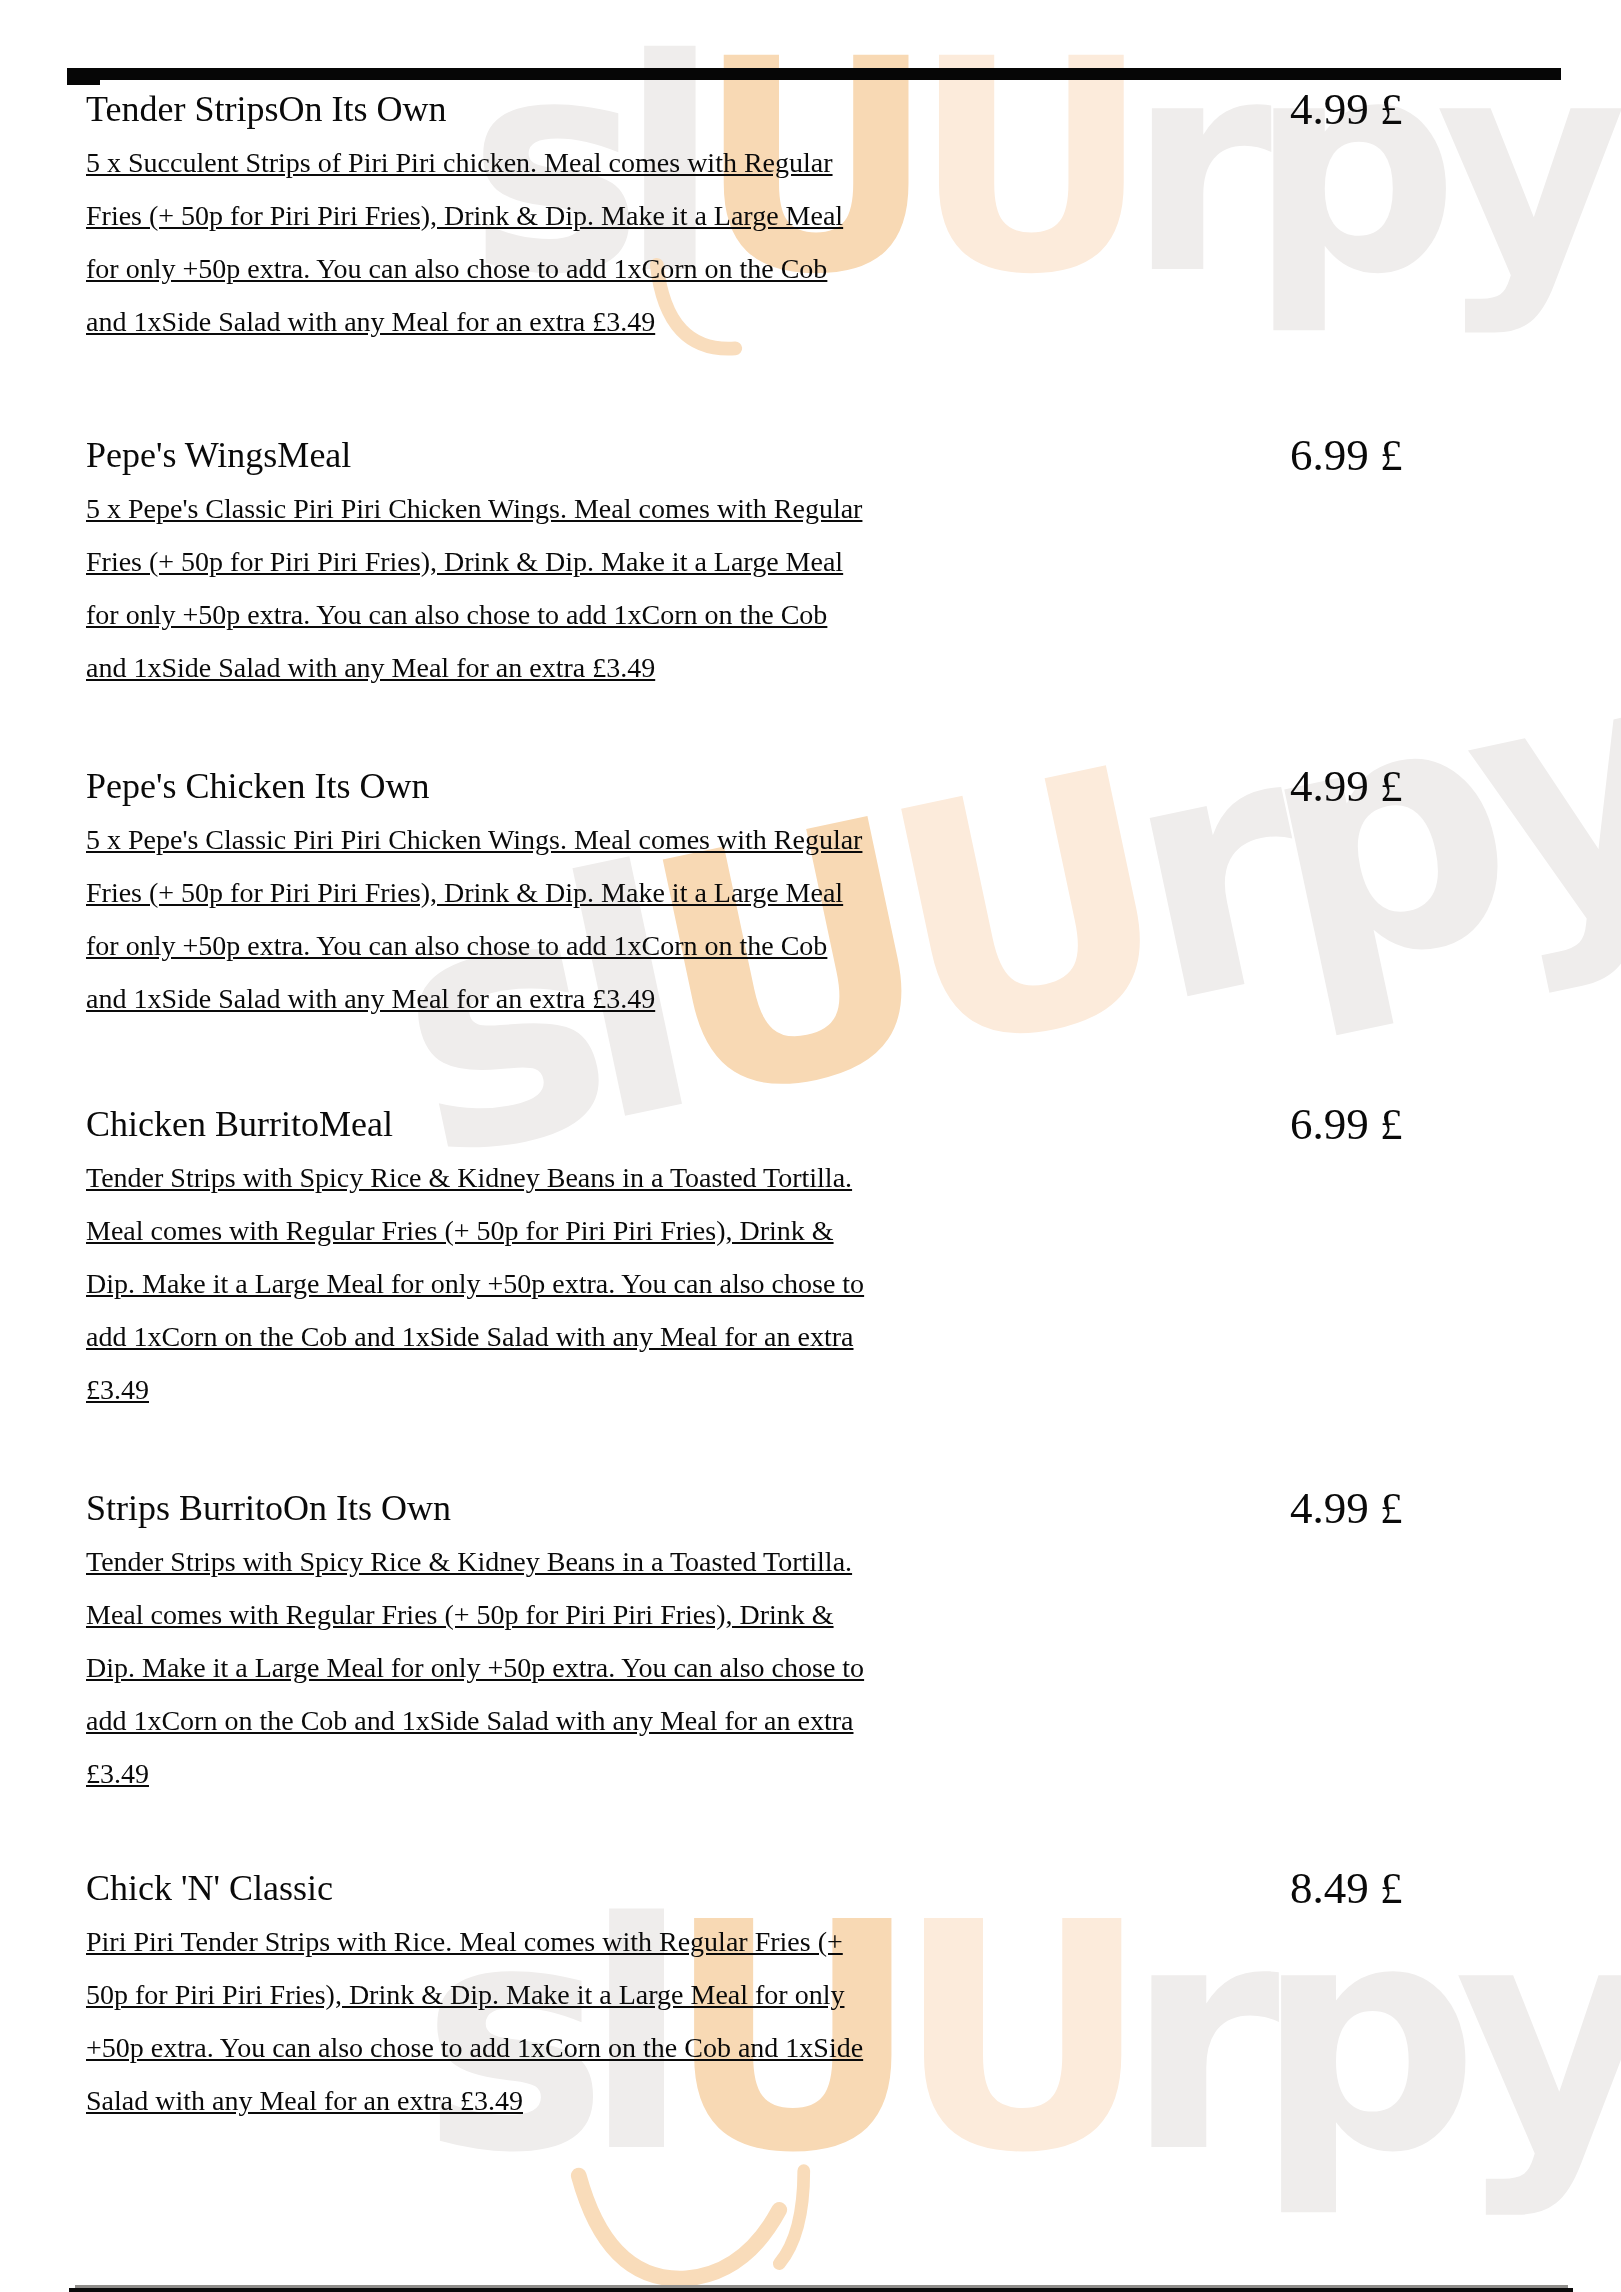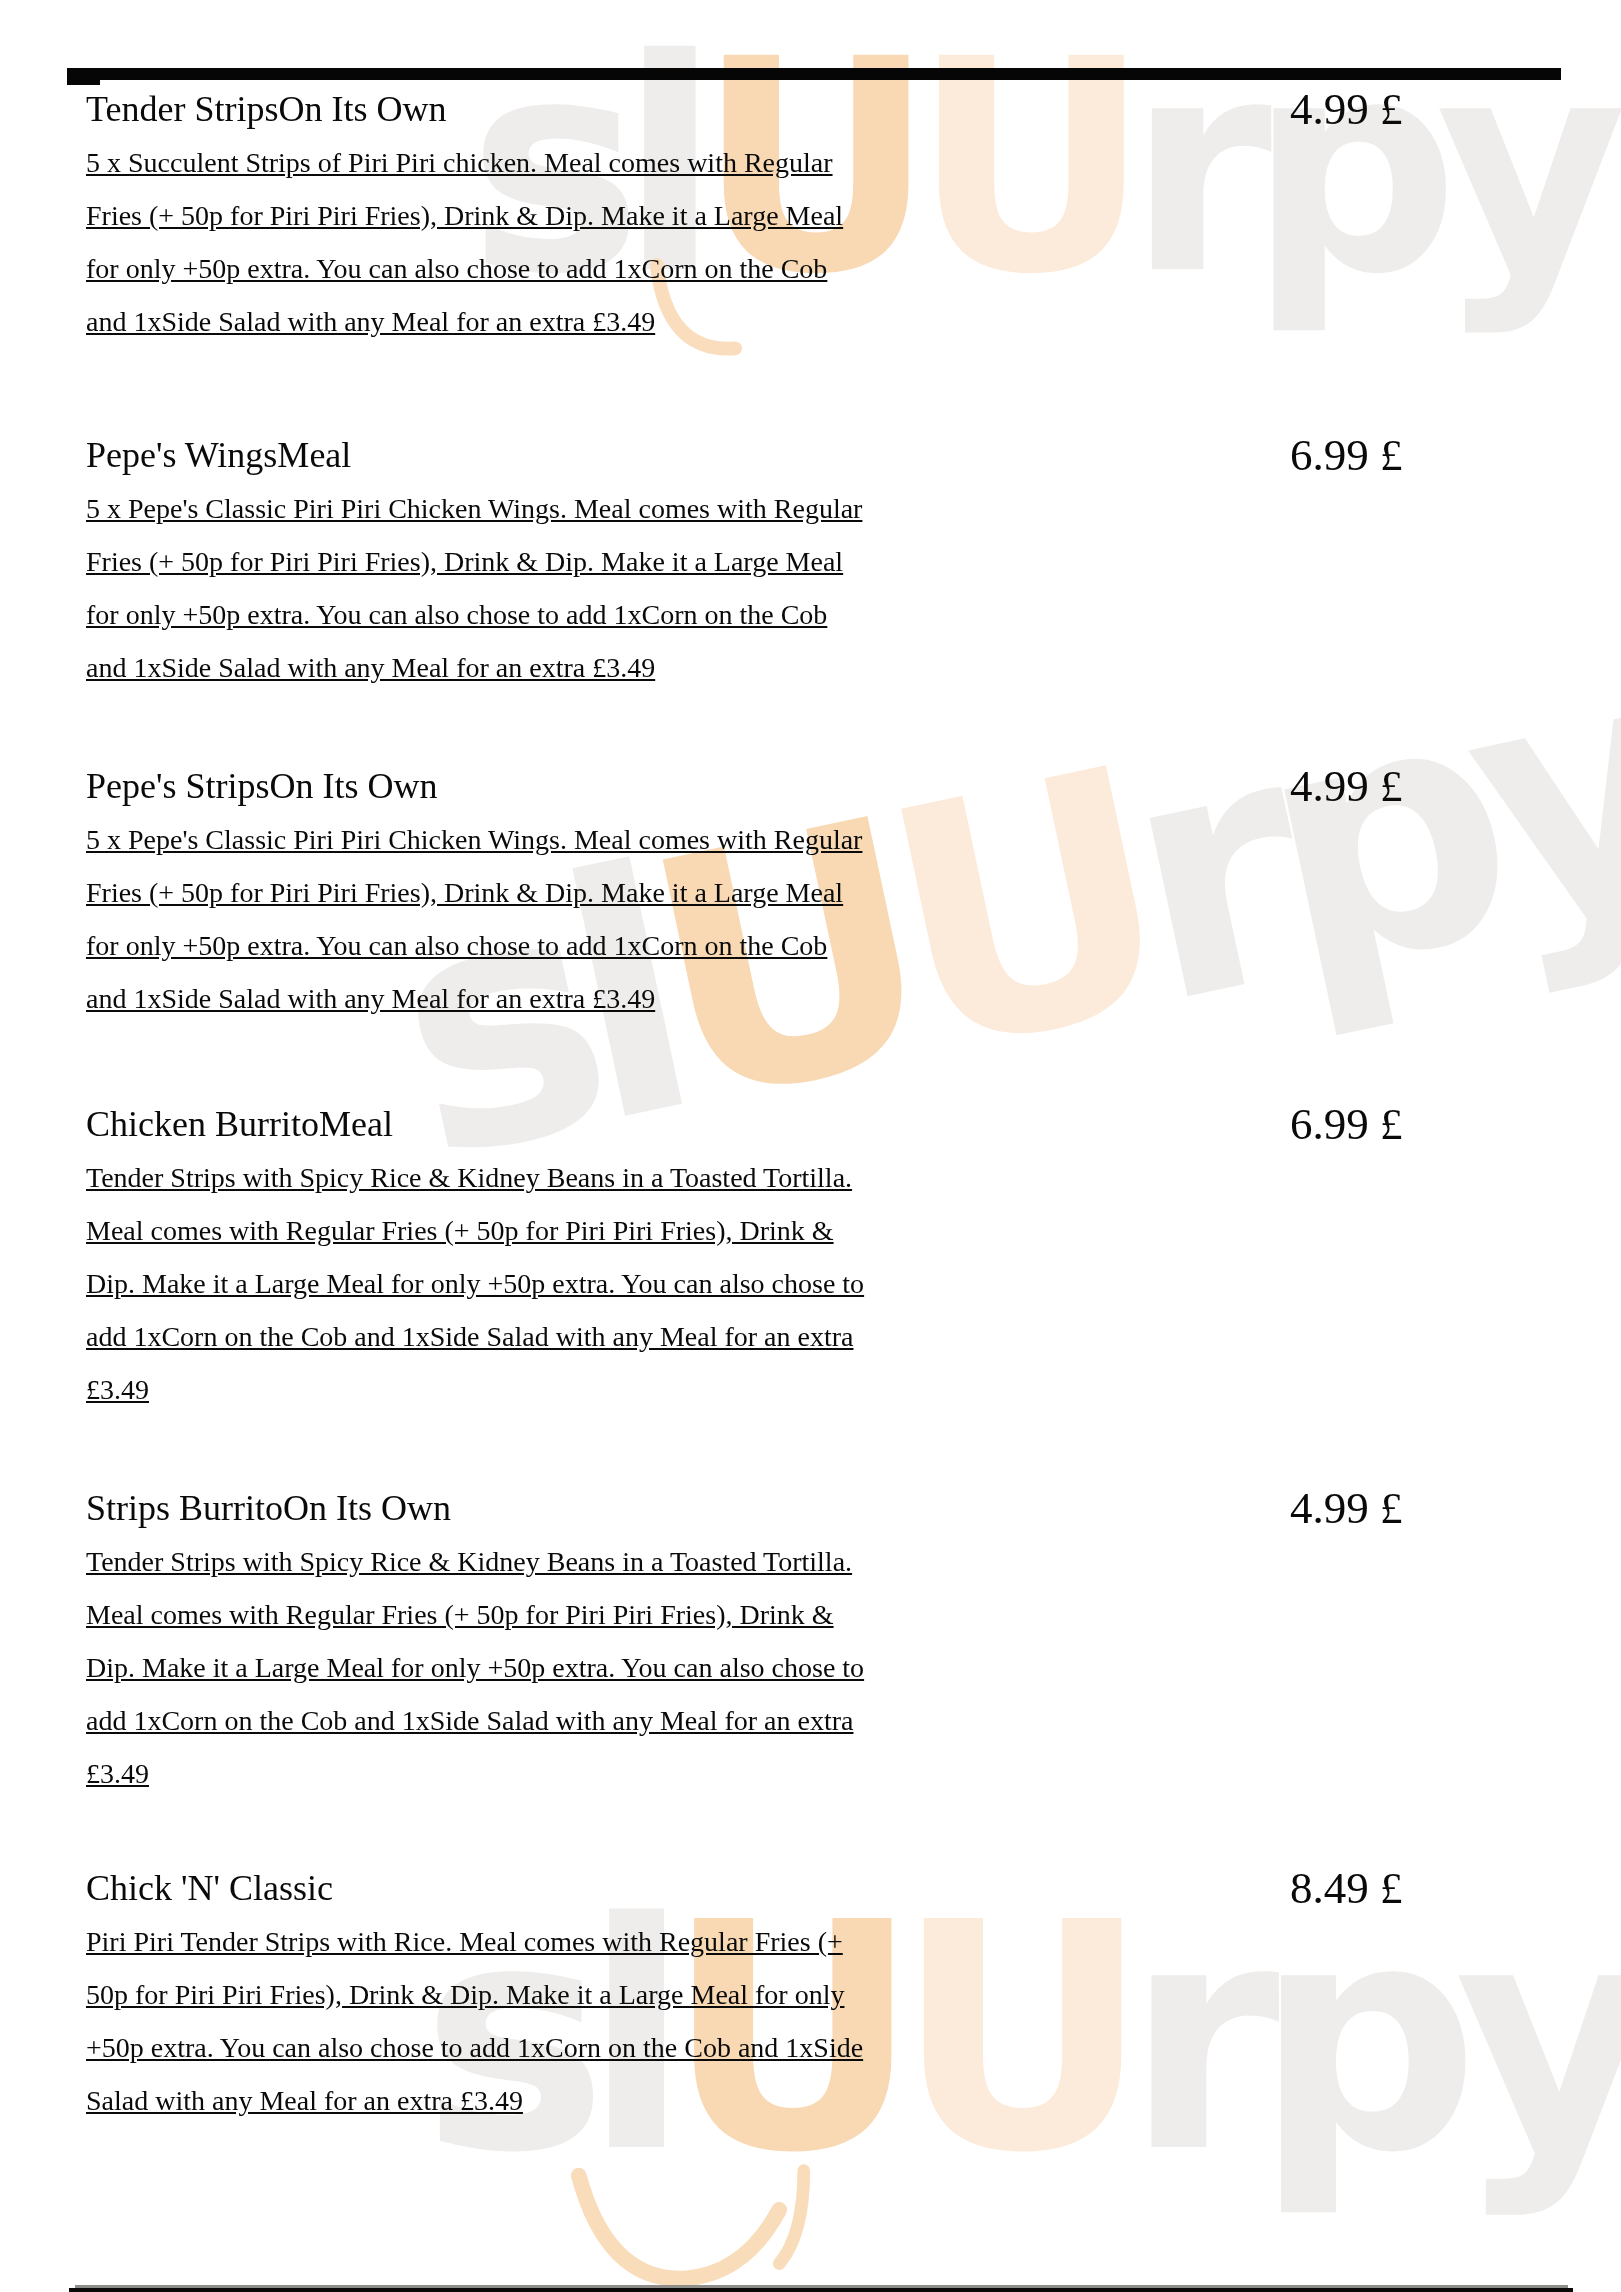--- a/index.html
+++ b/index.html
@@ -146,21 +146,21 @@
         <span class="item-price">6.99 £</span>
       </div>
       <p class="item-desc">5 x Pepe's Classic Piri Piri Chicken Wings. Meal comes with Regular
 Fries (+ 50p for Piri Piri Fries), Drink &amp; Dip. Make it a Large Meal
 for only +50p extra. You can also chose to add 1xCorn on the Cob
 and 1xSide Salad with any Meal for an extra £3.49</p>
     </section>
 
     <section class="menu-item" style="top:760px">
       <div class="item-head">
-        <h2 class="item-title">Pepe's StripsOn Its Own</h2>
+        <h2 class="item-title">Pepe's Chicken Its Own</h2>
         <span class="item-price">4.99 £</span>
       </div>
       <p class="item-desc">5 x Pepe's Classic Piri Piri Chicken Wings. Meal comes with Regular
 Fries (+ 50p for Piri Piri Fries), Drink &amp; Dip. Make it a Large Meal
 for only +50p extra. You can also chose to add 1xCorn on the Cob
 and 1xSide Salad with any Meal for an extra £3.49</p>
     </section>
 
     <section class="menu-item" style="top:1098px">
       <div class="item-head">

